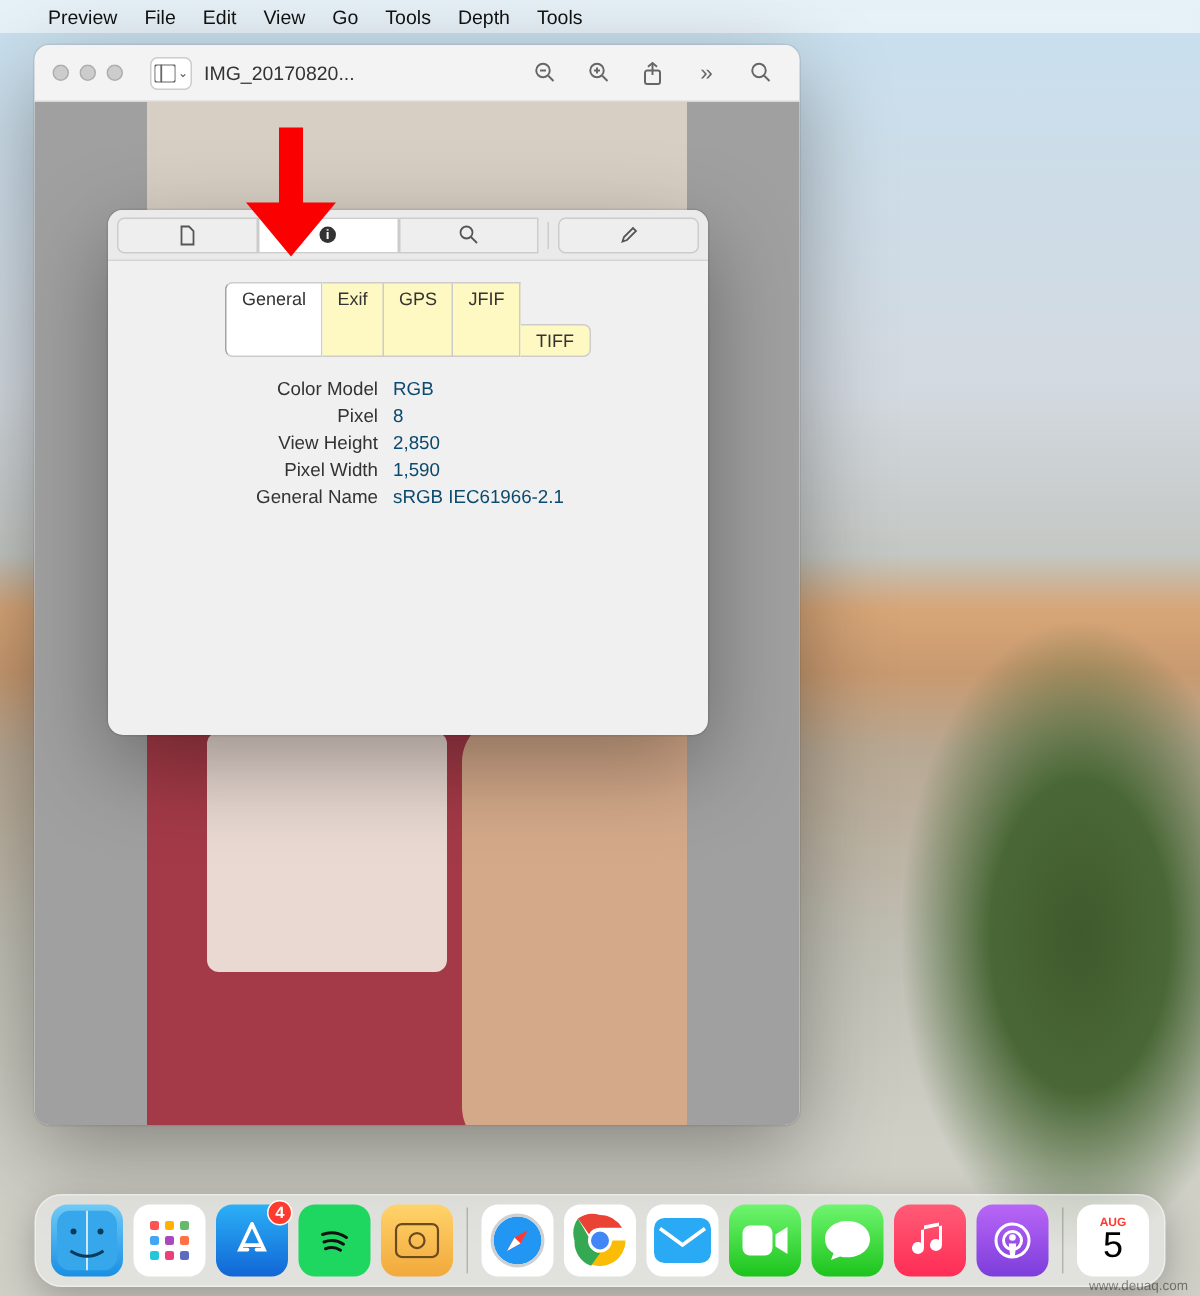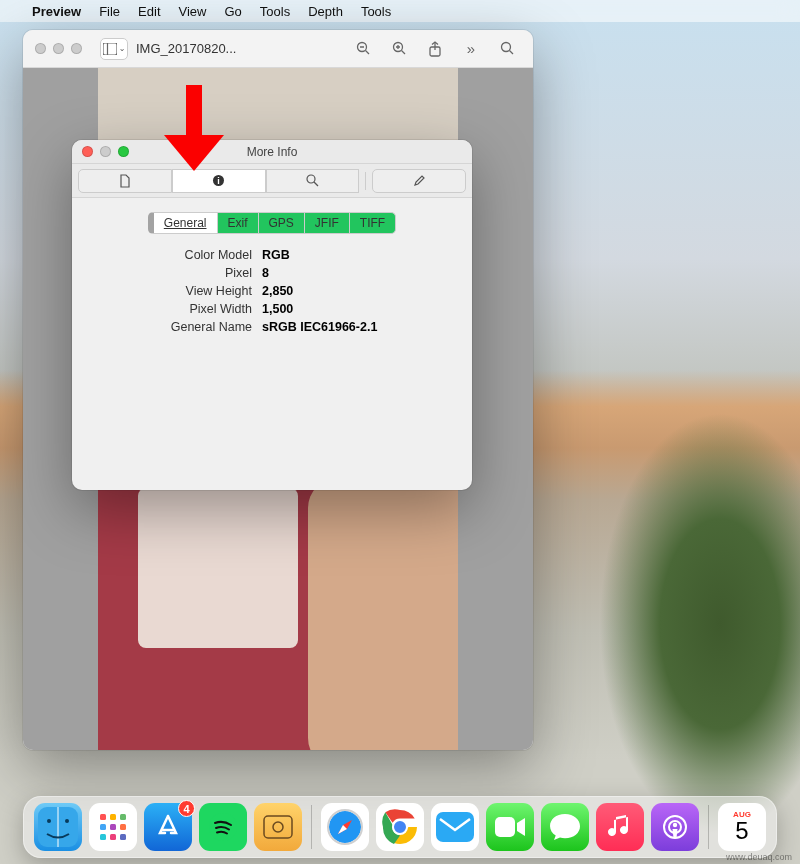--- a/index.html
+++ b/index.html
@@ -15,21 +15,21 @@
     radial-gradient(ellipse 200px 350px at 720px 280px, #3f5a2d 0%, #4a6837 30%, rgba(0,0,0,0) 60%),
     linear-gradient(180deg, rgba(200,220,235,0) 0%, rgba(200,220,235,0) 5%, #d7a678 12%, #c99a70 20%, #b8a893 30%, #c0bfb4 55%, #cfcfc6 80%);
 }
 
 .menubar {
   position: absolute; top: 0; left: 0; right: 0; height: 22px;
   background: rgba(255,255,255,0.55); backdrop-filter: blur(10px);
   display: flex; align-items: center; padding: 0 14px; gap: 18px;
   font-size: 13px; color: #111;
 }
-.menubar .app-name { font-weight: 700; }
+.menubar .app-name { font-weight: 400; }
 
 
 .window {
   position: absolute; border-radius: 10px; background: #fff;
   box-shadow: 0 20px 60px rgba(0,0,0,0.35), 0 0 0 1px rgba(0,0,0,0.08);
   overflow: hidden;
 }
 .preview-win { left: 23px; top: 30px; width: 510px; height: 720px; background:#ededed;}
 .titlebar {
   height: 38px; display: flex; align-items: center; gap: 8px;
@@ -56,27 +56,27 @@
 .info-titlebar .dots { display:flex; gap:7px; padding-left:10px;}
 .close-dot{background:#ff5f57;} .min-dot{background:#28c840;}
 .info-title { position:absolute; left:0; right:0; text-align:center; font-size:12px; color:#444;}
 .info-toolbar { height:34px; background:#eaeaea; border-bottom:1px solid #d5d5d5; display:flex; align-items:center; padding:4px 6px; gap:0;}
 .seg { flex:1; height:24px; border:1px solid #ccc; background:#eee; display:flex; align-items:center; justify-content:center; color:#555;}
 .seg:first-child{border-radius:5px 0 0 5px;}
 .seg:last-child{border-radius:0 5px 5px 0;}
 .seg.active{background:#fff;}
 .seg-sep{width:1px;height:18px;background:#ccc;margin:0 6px;}
 .subtabs { display:flex; justify-content:center; gap:0; padding:14px 0 10px;}
-.subtab { font-size:12px; padding:3px 10px; border:1px solid #ccc; border-left:none; background:#22c55e; color:#333; cursor:pointer;}
-.subtab:first-child{border-left:6px solid #a3a3a3; border-radius:5px 0 0 5px;text-decoration:underline;}
-.subtab:last-child{border-radius:0 5px 5px 0;}
+.subtab { font-size:12px; padding:3px 10px; border:1px solid #ccc; border-left:none; background:#fef9c3; color:#333; cursor:pointer;}
+.subtab:first-child{border-left:1px solid #a3a3a3; border-radius:5px 0 0 5px;}
+.subtab:last-child{border-radius:0 5px 5px 0;margin-top:28px;}
 .subtab.active{background:#fff; font-weight:500;}
 .kv-grid { display:grid; grid-template-columns: 160px 1fr; gap:4px 10px; padding:4px 20px; font-size:12.5px;}
 .kv-grid .k{ text-align:right; color:#333;}
-.kv-grid .v{ font-weight:700; color:#000000;}
+.kv-grid .v{ font-weight:400; color:#0c4a6e;}
 
 
 .arrow { position:absolute; left:164px; top:85px; width:60px; height:90px; z-index:10;}
 .arrow .shaft{position:absolute; left:22px; top:0; width:16px; height:55px; background:#fb0000;}
 .arrow .head{position:absolute; left:0; top:50px; width:0; height:0; border-left:30px solid transparent; border-right:30px solid transparent; border-top:36px solid #fb0000;}
 
 
 .dock {
   position:absolute; bottom:6px; left:50%; transform:translateX(-50%);
   height:62px; padding:5px 10px; display:flex; align-items:center; gap:7px;
@@ -160,28 +160,20 @@
       <div class="photo"></div>
     </div>
   </div>
 
   <div class="arrow">
     <div class="shaft"></div>
       <div class="head"></div>
   </div>
 
   <div class="window info-win">
-    <div class="info-titlebar">
-      <div class="dots">
-        <div class="dot close-dot"></div>
-        <div class="dot"></div>
-        <div class="dot min-dot"></div>
-      </div>
-      <div class="info-title">More Info</div>
-    </div>
     <div class="info-toolbar">
       <div class="seg">
           <svg width="12" height="14" viewBox="0 0 12 14">
             <path d="M2 1h5l3 3v9H2z" fill="none" stroke="#555" stroke-width="1.2"></path>
           </svg>
         </div>
       <div class="seg active">
           <svg width="13" height="13" viewBox="0 0 13 13">
             <circle cx="6.5" cy="6.5" r="5.5" fill="#333"></circle>
             <text x="6.5" y="9.5" text-anchor="middle" font-size="9" fill="#fff" font-weight="bold">i</text>
@@ -208,21 +200,21 @@
       <div class="subtab">TIFF</div>
     </div>
     <div class="kv-grid">
       <div class="k">Color Model</div>
       <div class="v">RGB</div>
       <div class="k">Pixel</div>
       <div class="v">8</div>
       <div class="k">View Height</div>
       <div class="v">2,850</div>
       <div class="k">Pixel Width</div>
-      <div class="v">1,500</div>
+      <div class="v">1,590</div>
       <div class="k">General Name</div>
       <div class="v">sRGB IEC61966-2.1</div>
     </div>
   </div>
 
   <div class="dock">
     <div class="dock-icon" style="background:linear-gradient(#6fcaf6,#1a8fe3);">
       <svg width="40" height="40" viewBox="0 0 40 40">
           <rect width="40" height="40" rx="9" fill="#36a7ea"></rect>
           <path d="M20 0v40" stroke="#fff" stroke-width="1"></path>

